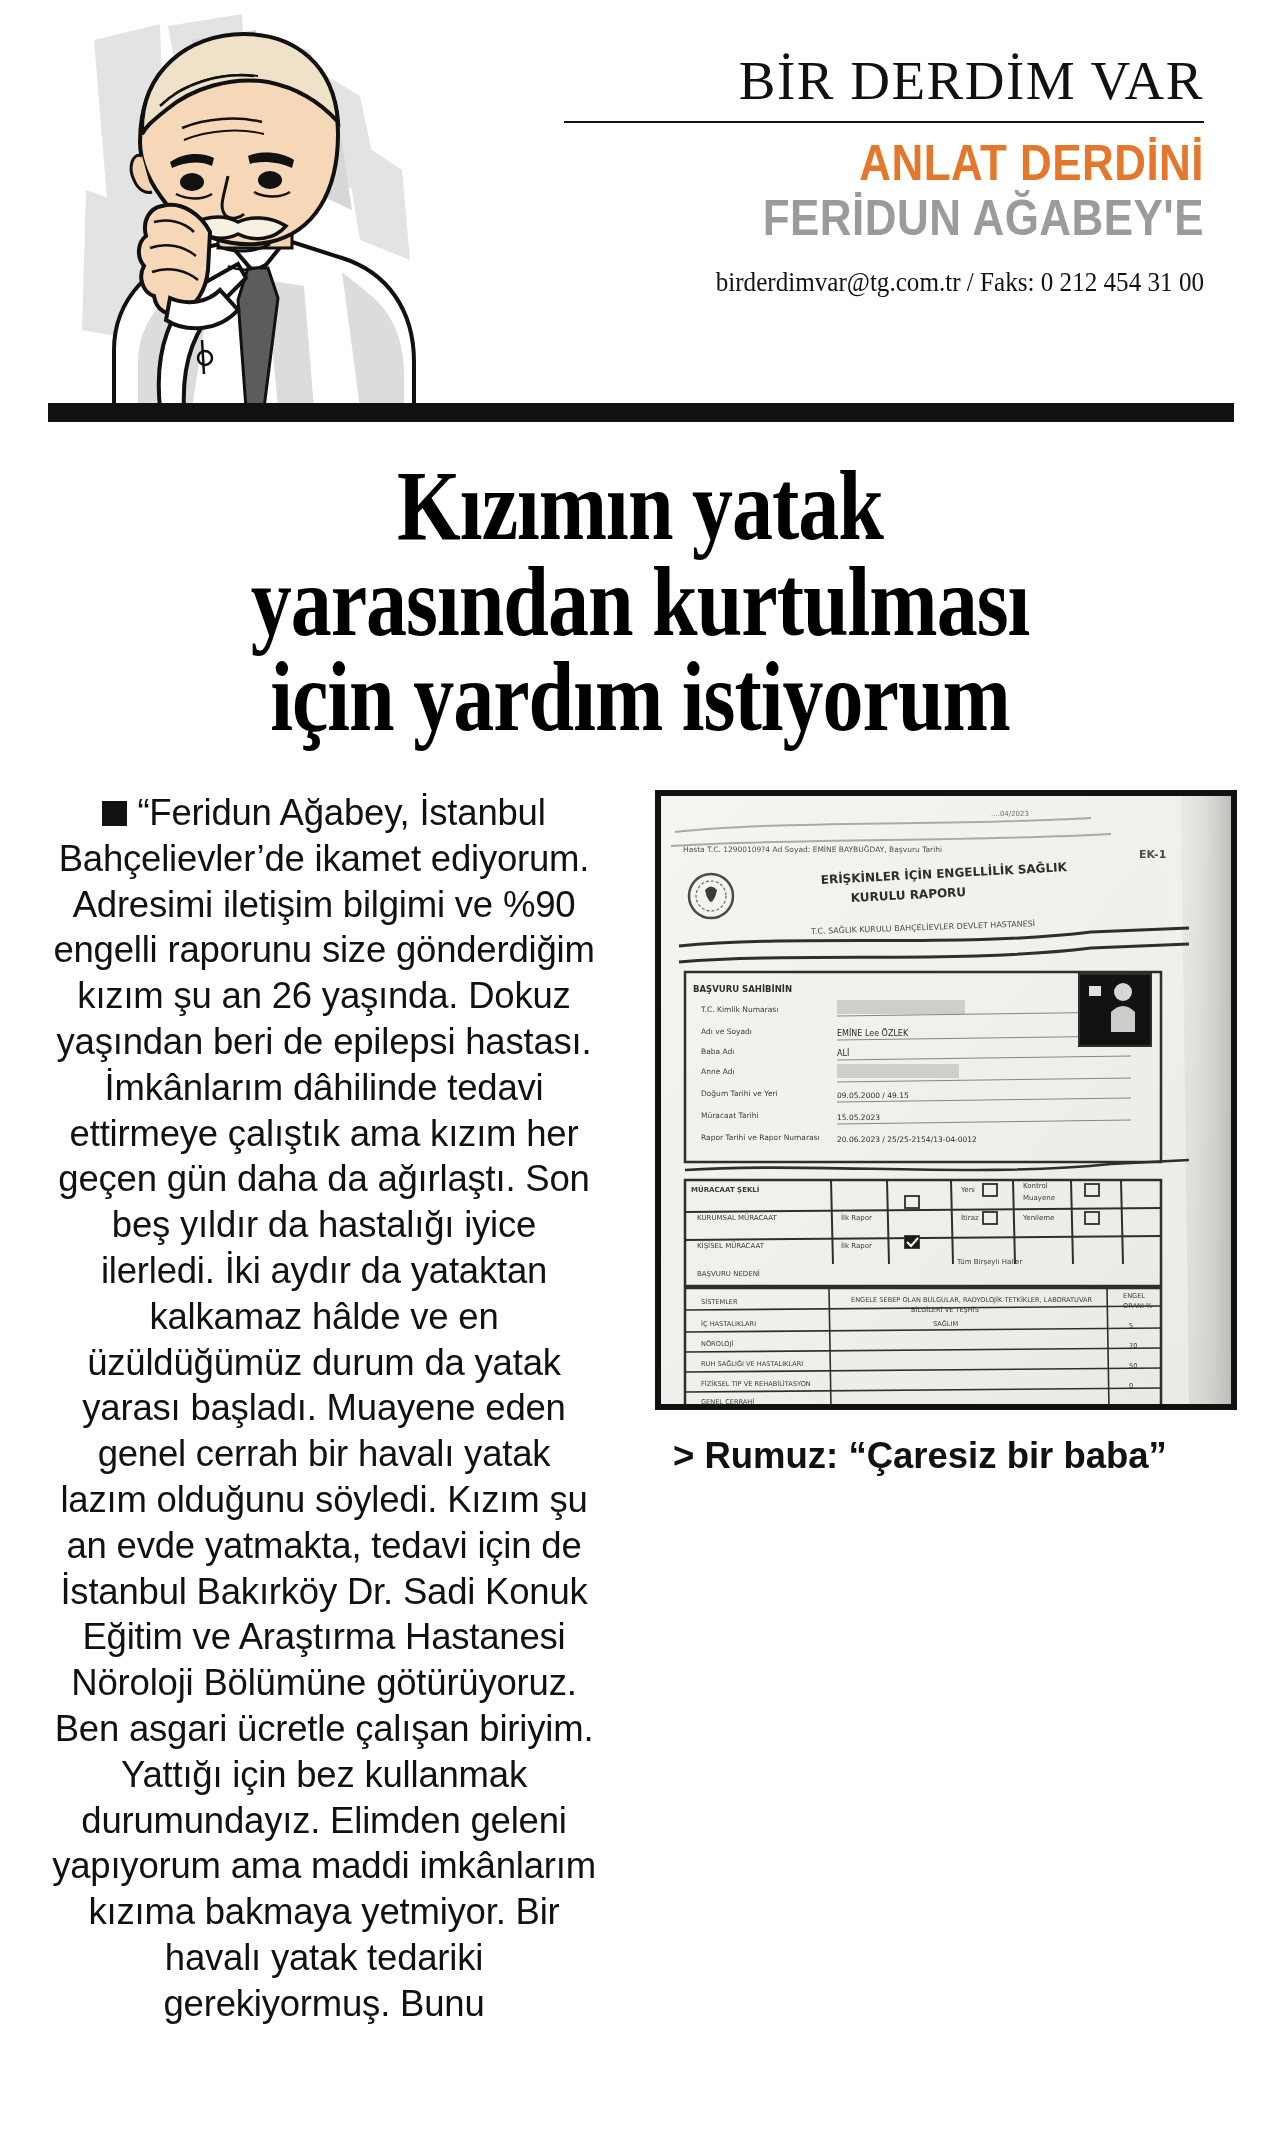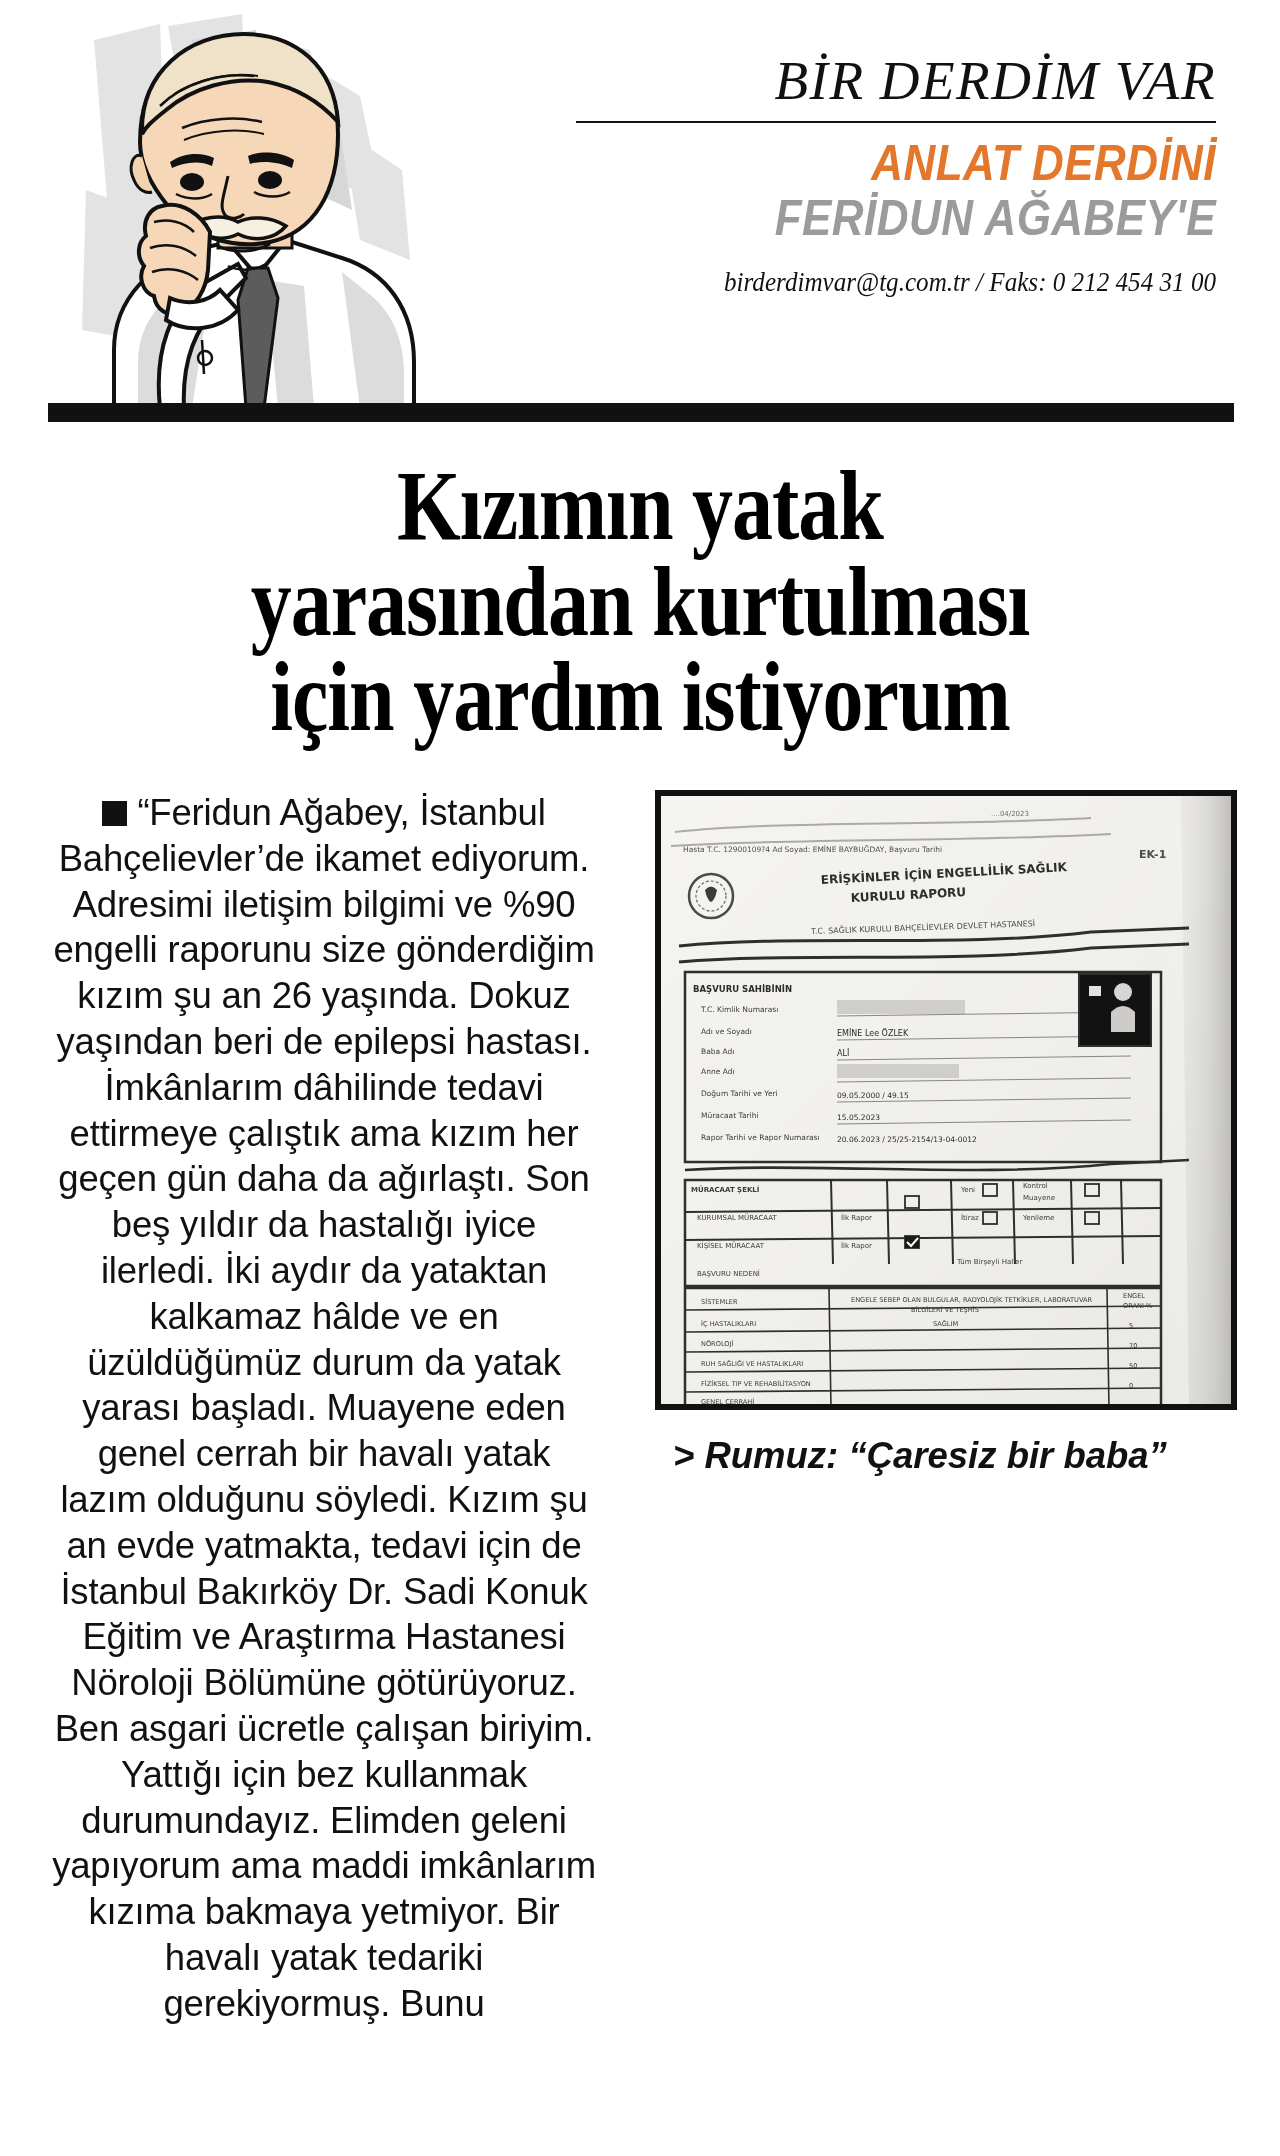--- a/index.html
+++ b/index.html
@@ -24,23 +24,22 @@
     position:absolute;
     left:42px; top:10px;
     width:430px; height:398px;
     overflow:hidden;
   }
   .portrait svg { display:block; width:430px; height:398px; }
 
   
   .head-right {
     position:absolute;
-    left:576px; top:52px;
+    left:564px; top:52px;
     width:640px;
-    font-style:italic;
   }
   .kicker {
     font-family:"Liberation Serif", serif;
     font-size:55px;
     letter-spacing:1.5px;
     line-height:1.04;
     color:#111;
     text-align:right;
     white-space:nowrap;
   }
@@ -154,21 +153,20 @@
 
   .signoff {
     font-family:"Liberation Sans", sans-serif;
     font-weight:bold;
     font-size:36.5px;
     line-height:1.2;
     color:#111;
     padding-left:18px;
     margin-top:2px;
     white-space:nowrap;
-    font-style:italic;
   }
 </style>
 </head>
 <body>
 
 <div class="masthead">
 
   <div class="portrait">
     <svg viewBox="0 0 430 398" xmlns="http://www.w3.org/2000/svg">
 

